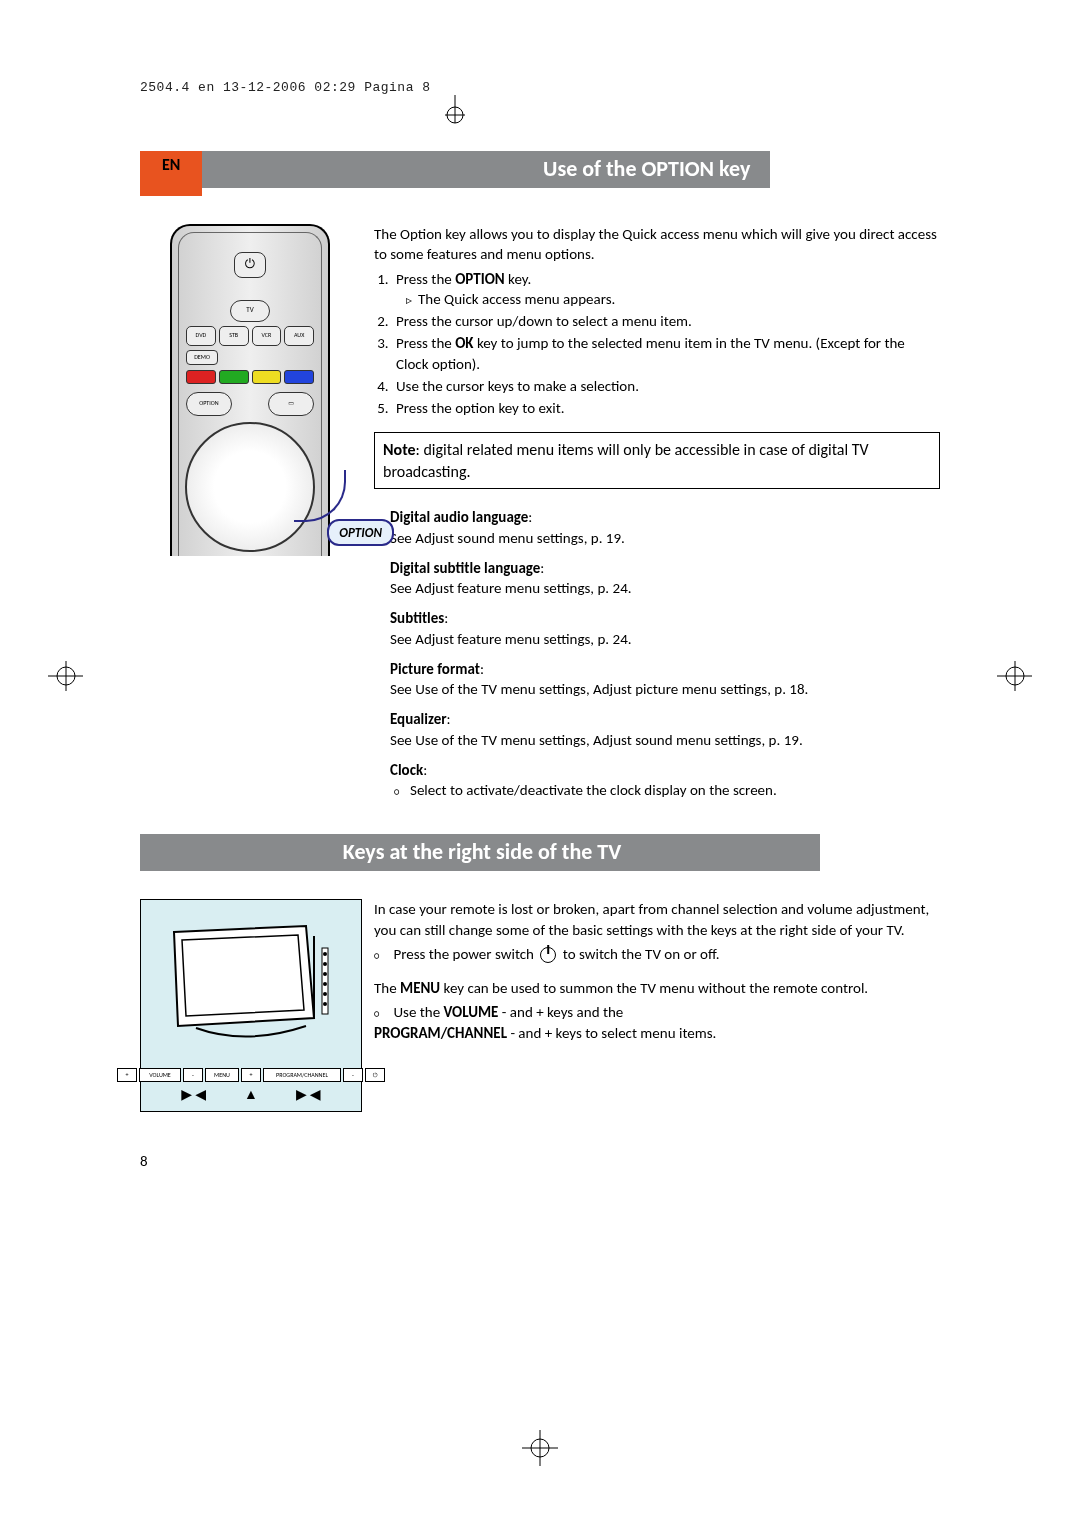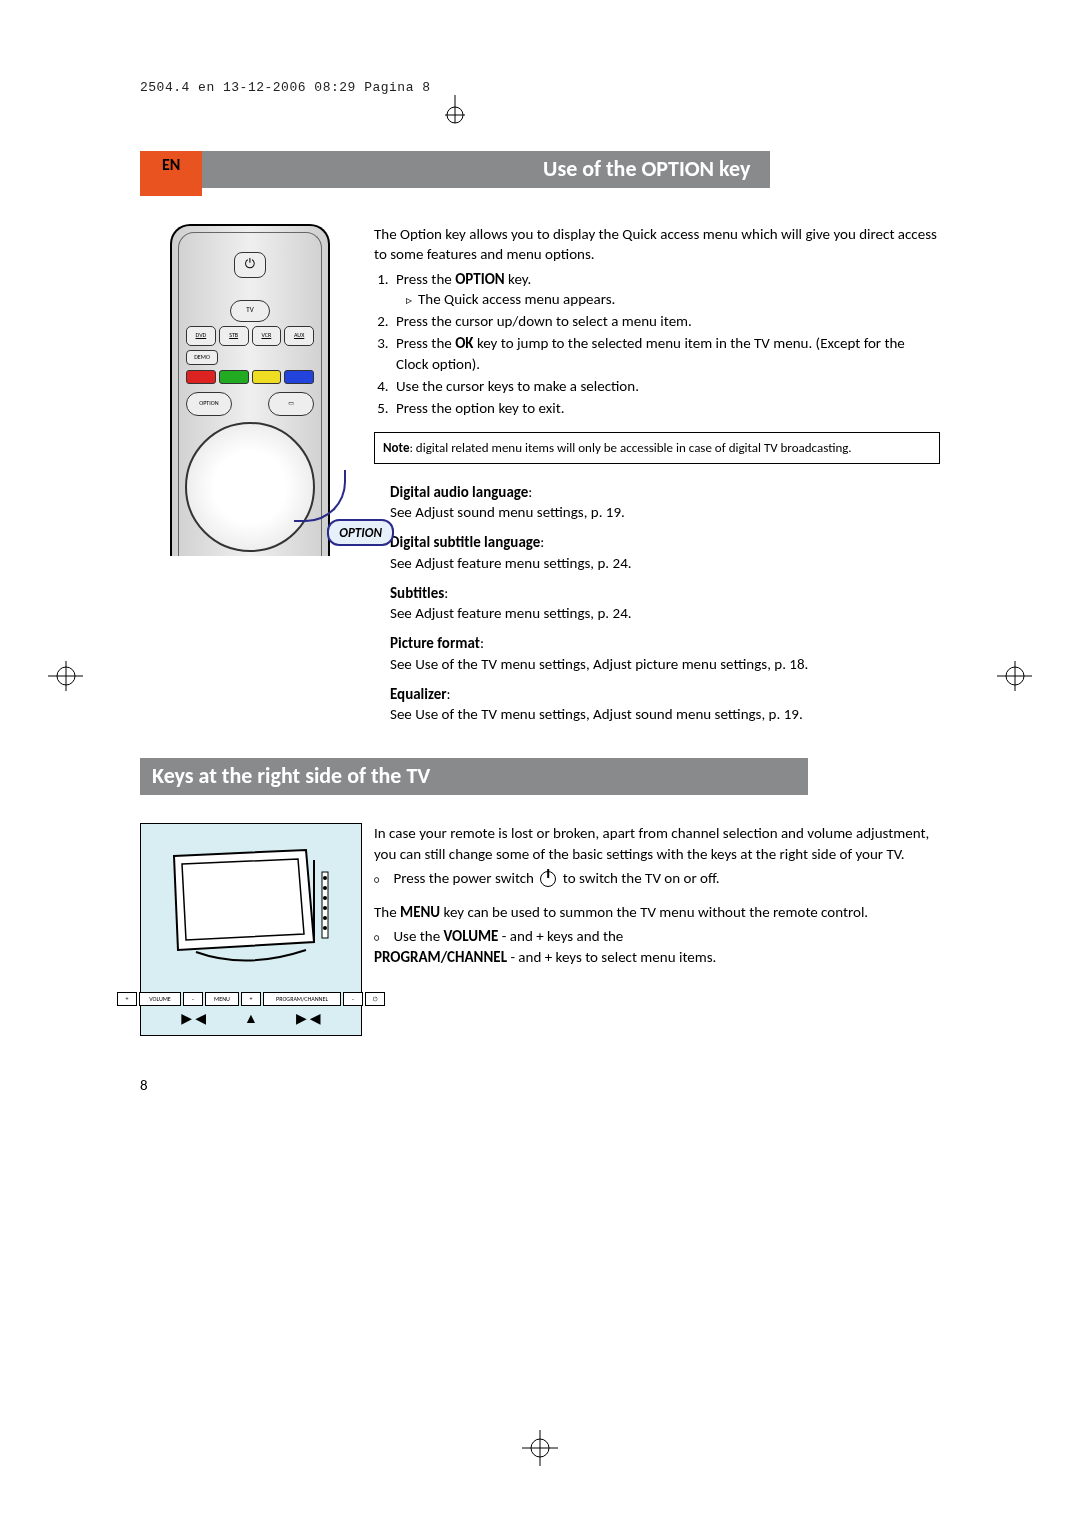--- a/index.html
+++ b/index.html
@@ -75,21 +75,21 @@
   }
   .right-col p { margin: 0 0 4px 0; }
   ol.steps { margin: 4px 0 4px 18px; padding: 0; }
   ol.steps li { margin: 0 0 2px 0; padding-left: 4px; }
   .pointer-item::before { content: "▹"; margin-right: 6px; font-size: 12px; }
   .bullet-item::before { content: "○"; margin-right: 6px; font-size: 10px; display:inline-block; width:10px; }
   .note-box {
     border: 1px solid #000;
     padding: 6px 8px;
     margin: 14px 0 18px 0;
-    font-size: 13px;
+    font-size: 16px;
   }
   .defn { margin: 6px 0 10px 16px; }
   .defn-title { font-weight: bold; }
   .page-num {
     font-size: 15px;
     margin-top: 40px;
   }
 
   
   .remote {
@@ -116,21 +116,21 @@
     width:30px;height:24px;border:1.5px solid #333; border-radius:8px;
     background:#eee; text-align:center; font-size:13px; line-height:22px;
   }
   .tv-btn {
     position:absolute; top:74px; left:50%; transform:translateX(-50%);
     width:38px;height:20px;border:1.5px solid #333; border-radius:12px;
     background:#eee; text-align:center; font-size:7px; line-height:18px;
   }
   .src-row {
     position:absolute; top:100px; left:14px; right:14px;
-    display:flex; gap:3px;text-decoration:underline;
+    display:flex; gap:3px;
   }
   .src-row div {
     flex:1; height:18px; border:1px solid #333; border-radius:5px;
     background:#eee; font-size:6px; text-align:center; line-height:17px;
   }
   .demo-btn {
     position:absolute; top:124px; left:14px;
     width:30px; height:13px; border:1px solid #333; border-radius:4px;
     background:#eee; font-size:6px; text-align:center; line-height:12px;
   }
@@ -215,21 +215,21 @@
   .power-icon::after {
     content:""; position:absolute; top:-3px; left:50%; width:1.6px; height:9px;
     background:#000; transform:translateX(-50%);
   }
 </style>
 </head>
 <body>
 
 <div class="page">
 
-  <div class="header-line">2504.4 en  13-12-2006  08:29  Pagina 8</div>
+  <div class="header-line">2504.4 en  13-12-2006  02:29  Pagina 8</div>
 
   <svg class="crop-top" viewBox="0 0 40 30">
     <line x1="20" y1="0" x2="20" y2="12" stroke="#000"></line>
     <line x1="10" y1="20" x2="30" y2="20" stroke="#000"></line>
     <circle cx="20" cy="20" r="8" stroke="#000" fill="none"></circle>
     <line x1="20" y1="12" x2="20" y2="28" stroke="#000"></line>
   </svg>
   <svg class="crop-side" style="left:48px" viewBox="0 0 35 40">
     <circle cx="18" cy="20" r="9" stroke="#000" fill="none"></circle>
     <line x1="0" y1="20" x2="35" y2="20" stroke="#000"></line>
@@ -313,25 +313,29 @@
         <span>See Adjust feature menu settings, p. 24.</span>
       </div>
       <div class="defn">
         <span class="defn-title">Picture format</span>:<br>
         <span>See Use of the TV menu settings, Adjust picture menu settings, p. 18.</span>
       </div>
       <div class="defn">
         <span class="defn-title">Equalizer</span>:<br>
         <span>See Use of the TV menu settings, Adjust sound menu settings, p. 19.</span>
       </div>
+      <div class="defn">
+        <span class="defn-title">Clock</span>:<br>
+        <span class="bullet-item" style="display:block;margin-left:4px">Select to activate/deactivate the clock display on the screen.</span>
+      </div>
     </div>
   </div>
 
   <div class="section-bar section-bar2">
-    <span class="section-title" style="width:636px;text-align:left;padding-left:12px">Keys at the right side of the TV</span>
+    <span class="section-title" style="width:636px;text-align:center;padding-left:24px">Keys at the right side of the TV</span>
   </div>
 
   <div class="content-row">
     <div class="left-col">
       <div class="tv-illus">
         <svg class="tv-svg" viewBox="0 0 190 140">
           <polygon points="18,14 150,8 158,100 22,108" fill="#fff" stroke="#000" stroke-width="2"></polygon>
           <polygon points="26,22 142,17 148,92 30,98" fill="none" stroke="#000" stroke-width="1.5"></polygon>
           <line x1="158" y1="18" x2="158" y2="100" stroke="#000" stroke-width="2"></line>
           <path d="M40 110 Q90 128 150 108" fill="none" stroke="#000" stroke-width="2"></path>

